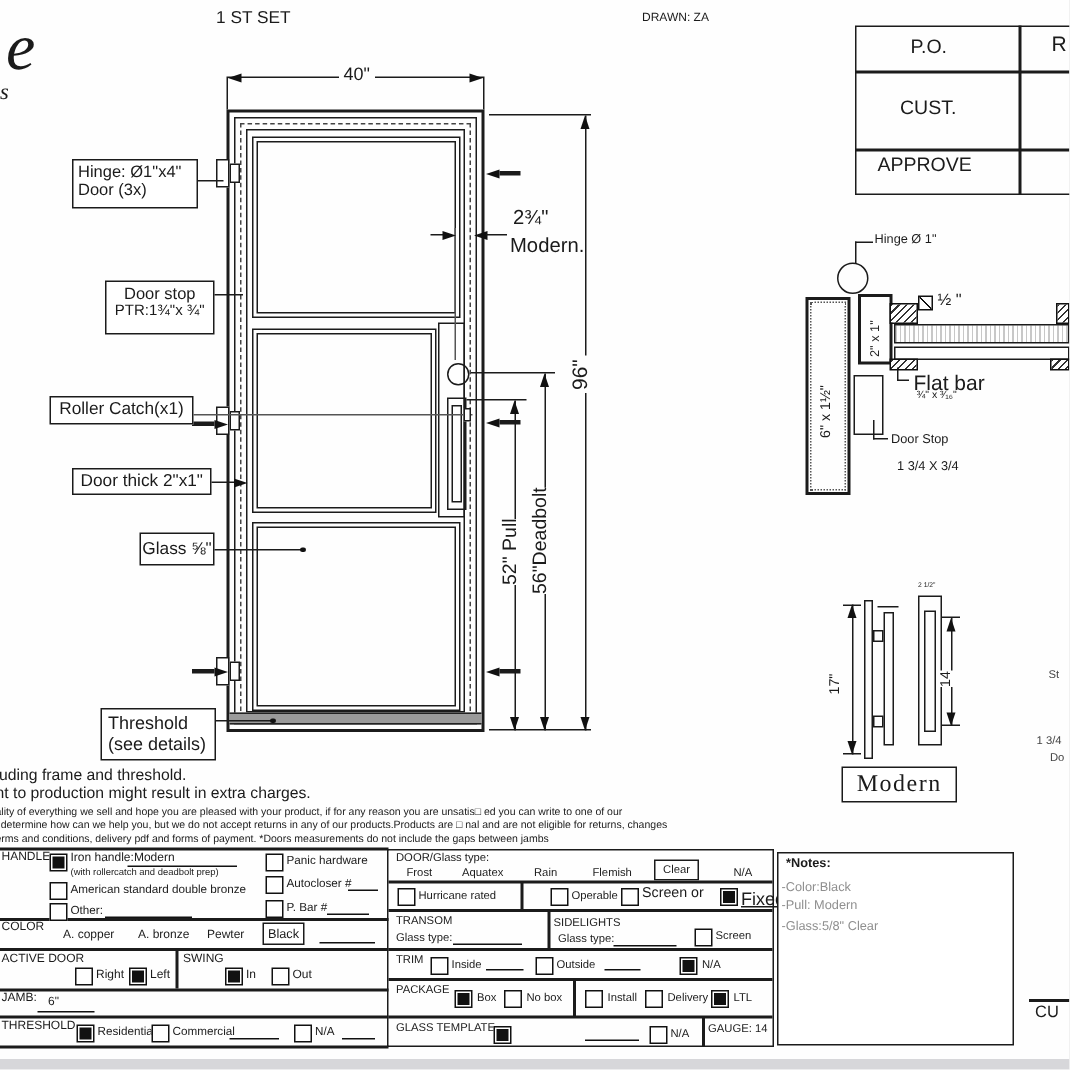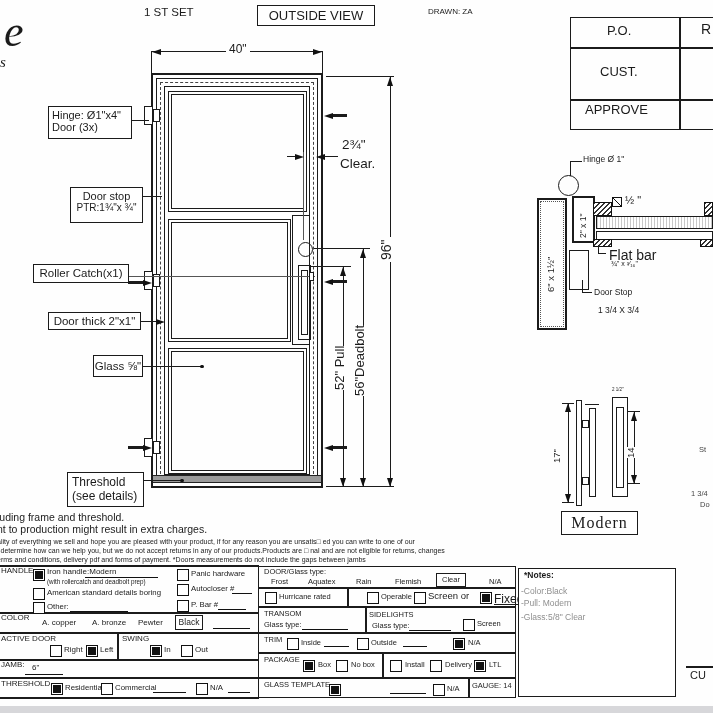--- a/index.html
+++ b/index.html
@@ -28,21 +28,20 @@
   .ser{font-family:"Liberation Serif",serif;}
 </style>
 </head>
 <body>
 
 <div id="sheet">
 
   <div class="t ser" style="left:4px;top:8px;font-size:44px;font-style:italic;">e</div>
   <div class="t ser" style="left:0px;top:54px;font-size:15px;font-style:italic;">s</div>
   <div class="t" style="left:144px;top:6px;font-size:11.5px;">1 ST SET</div>
-  <div class="lb" style="left:257px;top:5px;width:118px;height:21px;border-width:1.5px;font-size:13px;line-height:19px;">OUTSIDE VIEW</div>
   <div class="t" style="left:428px;top:8px;font-size:8px;">DRAWN: ZA</div>
 
   <div class="bx" style="left:570px;top:17px;width:160px;height:113px;border-width:1.5px;"></div>
   <div class="ln" style="left:570px;top:47px;width:143px;height:1.5px;"></div>
   <div class="ln" style="left:570px;top:99px;width:143px;height:1.5px;"></div>
   <div class="ln" style="left:679px;top:17px;width:1.5px;height:113px;"></div>
   <div class="t" style="left:607px;top:24px;font-size:13px;">P.O.</div>
   <div class="t" style="left:701px;top:22px;font-size:14px;">R</div>
   <div class="t" style="left:600px;top:65px;font-size:13px;">CUST.</div>
   <div class="t" style="left:585px;top:103px;font-size:13px;">APPROVE</div>
@@ -88,21 +87,21 @@
   <div class="ah l" style="left:324px;top:278.5px;"></div>
   <div class="ln" style="left:333px;top:446px;width:14px;height:3px;"></div>
   <div class="ah l" style="left:324px;top:444.5px;"></div>
 
   <div class="ln" style="left:303px;top:152px;width:1px;height:88px;background:#555;"></div>
   <div class="ln" style="left:287px;top:156px;width:14px;height:1px;"></div>
   <div class="ah r" style="left:295px;top:154px;"></div>
   <div class="ah l" style="left:316px;top:154px;"></div>
   <div class="ln" style="left:324px;top:156px;width:14px;height:1px;"></div>
   <div class="t" style="left:342px;top:138px;font-size:13.5px;">2¾"</div>
-  <div class="t" style="left:340px;top:157px;font-size:13.5px;">Clear.</div>
+  <div class="t" style="left:340px;top:157px;font-size:13.5px;">Modern.</div>
 
   <div class="ln" style="left:326px;top:76px;width:68px;height:1px;"></div>
   <div class="ln" style="left:326px;top:486px;width:68px;height:1px;"></div>
   <div class="ln" style="left:390px;top:77px;width:1px;height:410px;"></div>
   <div class="ah u" style="left:387px;top:77px;"></div>
   <div class="ah d" style="left:387px;top:478px;"></div>
   <div class="vt" style="left:378px;top:262px;font-size:14px;background:#fefefe;padding:0 2px;">96"</div>
 
   <div class="ln" style="left:311px;top:266px;width:40px;height:1px;"></div>
   <div class="ln" style="left:343px;top:267px;width:1px;height:220px;"></div>
@@ -217,21 +216,21 @@
   <div class="ln" style="left:0;top:659px;width:259px;height:1.5px;"></div>
   <div class="ln" style="left:0;top:677px;width:259px;height:1.5px;"></div>
   <div class="ln" style="left:0;top:697px;width:259px;height:2px;"></div>
 
   <div class="t" style="left:1px;top:567px;font-size:8px;">HANDLE</div>
   <div class="cb on" style="left:33px;top:569px;"></div>
   <div class="t" style="left:47px;top:568px;font-size:8px;">Iron handle:Modern</div>
   <div class="ul" style="left:85px;top:577px;width:73px;"></div>
   <div class="t" style="left:47px;top:579px;font-size:6.3px;">(with rollercatch and deadbolt prep)</div>
   <div class="cb" style="left:33px;top:588px;"></div>
-  <div class="t" style="left:47px;top:589px;font-size:7.8px;">American standard details boring</div>
+  <div class="t" style="left:47px;top:589px;font-size:7.8px;">American standard double bronze</div>
   <div class="cb" style="left:33px;top:602px;"></div>
   <div class="t" style="left:47px;top:603px;font-size:7.8px;">Other:</div>
   <div class="ul" style="left:70px;top:611px;width:58px;"></div>
   <div class="cb" style="left:177px;top:569px;"></div>
   <div class="t" style="left:191px;top:570px;font-size:7.8px;">Panic hardware</div>
   <div class="cb" style="left:177px;top:584px;"></div>
   <div class="t" style="left:191px;top:585px;font-size:7.8px;">Autocloser #</div>
   <div class="ul" style="left:232px;top:593px;width:20px;"></div>
   <div class="cb" style="left:177px;top:600px;"></div>
   <div class="t" style="left:191px;top:601px;font-size:7.8px;">P. Bar #</div>

